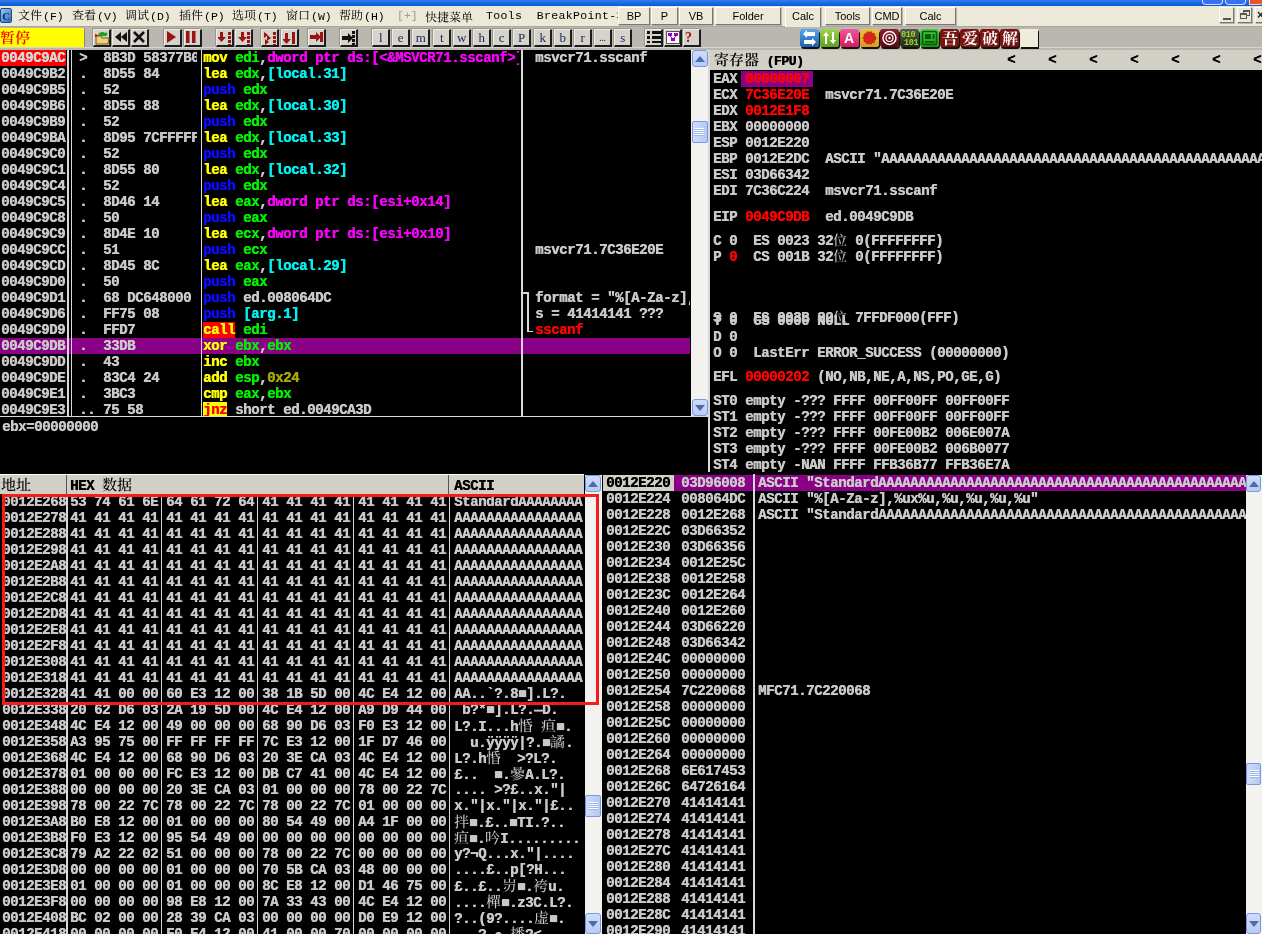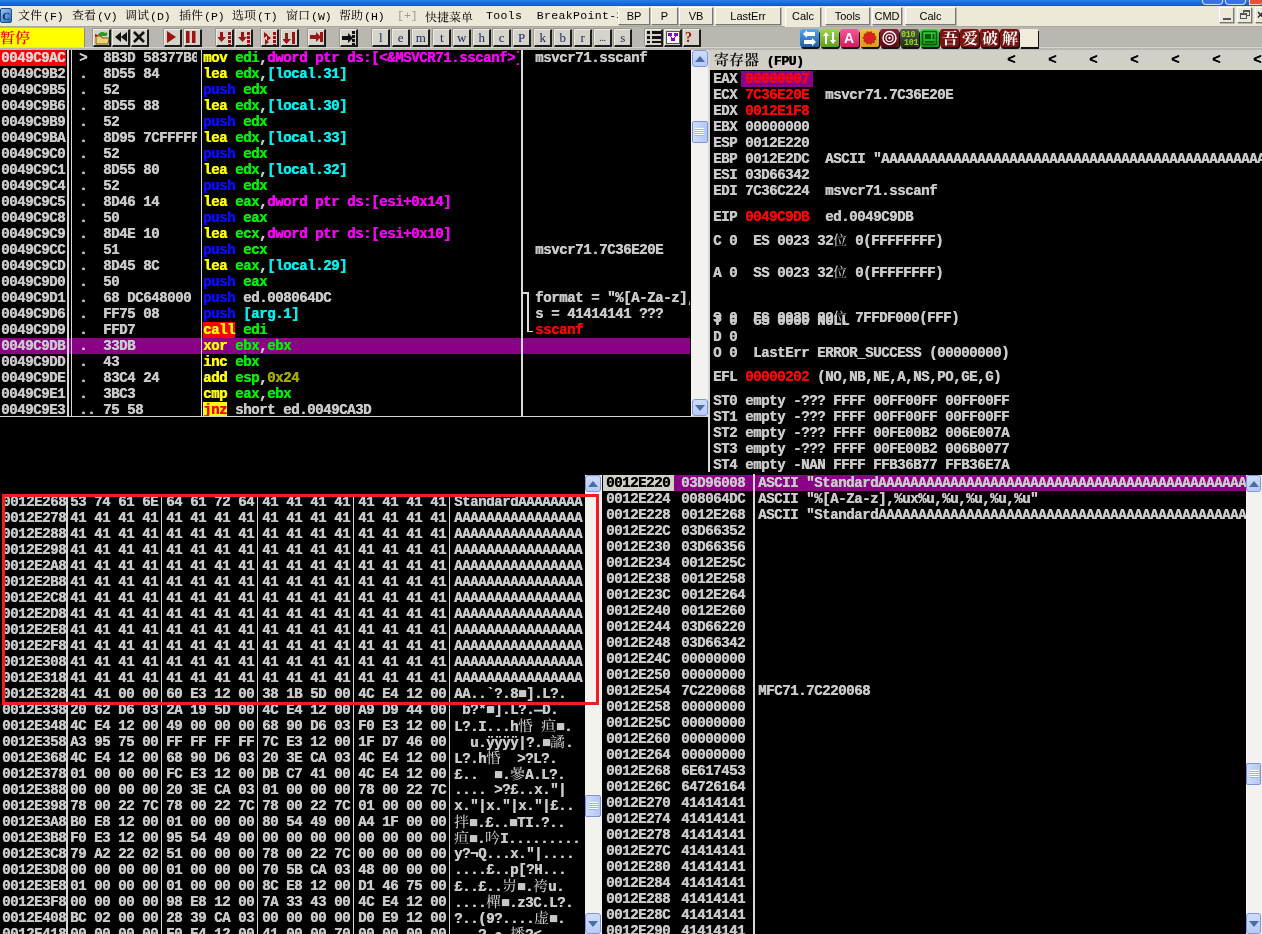--- a/index.html
+++ b/index.html
@@ -109,21 +109,21 @@
         <use href="#g6377w400"></use>
       </svg><svg class="k" style="width:12px;height:12px;vertical-align:-1.5px;fill:#000;" viewBox="0 0 1000 1000">
         <use href="#g83DCw400"></use>
       </svg><svg class="k" style="width:12px;height:12px;vertical-align:-1.5px;fill:#000;" viewBox="0 0 1000 1000">
         <use href="#g5355w400"></use>
       </svg></div>
     <div class="a" style="left:486px;top:9px;font-weight:normal;font-size:11.5px;letter-spacing:.35px;color:#000;font-family:'Liberation Mono',monospace">Tools  BreakPoint-&gt;</div>
     <div class="mbtn" style="left:618px;top:7px;width:32px;height:18px;text-align:center;font:normal 11px 'Liberation Sans',sans-serif;line-height:16px;letter-spacing:0">BP</div>
     <div class="mbtn" style="left:651px;top:7px;width:27px;height:18px;text-align:center;font:normal 11px 'Liberation Sans',sans-serif;line-height:16px;letter-spacing:0">P</div>
     <div class="mbtn" style="left:679px;top:7px;width:34px;height:18px;text-align:center;font:normal 11px 'Liberation Sans',sans-serif;line-height:16px;letter-spacing:0">VB</div>
-    <div class="mbtn" style="left:715px;top:7px;width:66px;height:18px;text-align:center;font:normal 11px 'Liberation Sans',sans-serif;line-height:16px;letter-spacing:0">LastErr</div>
+    <div class="mbtn" style="left:715px;top:7px;width:66px;height:18px;text-align:center;font:normal 11px 'Liberation Sans',sans-serif;line-height:16px;letter-spacing:0">Folder</div>
     <div class="mbtn" style="left:785px;top:7px;width:36px;height:26px;text-align:center;font:normal 11px 'Liberation Sans',sans-serif;line-height:16px;letter-spacing:0">Calc</div>
     <div class="mbtn" style="left:825px;top:7px;width:45px;height:18px;text-align:center;font:normal 11px 'Liberation Sans',sans-serif;line-height:16px;letter-spacing:0">Tools</div>
     <div class="mbtn" style="left:872px;top:7px;width:30px;height:18px;text-align:center;font:normal 11px 'Liberation Sans',sans-serif;line-height:16px;letter-spacing:0">CMD</div>
     <div class="mbtn" style="left:905px;top:7px;width:51px;height:18px;text-align:center;font:normal 11px 'Liberation Sans',sans-serif;line-height:16px;letter-spacing:0">Calc</div>
     <div class="mbtn" style="left:1219px;top:7px;width:15px;height:16px"></div>
     <div class="mbtn" style="left:1237px;top:7px;width:15px;height:16px"></div>
     <div class="mbtn" style="left:1255px;top:7px;width:15px;height:16px"></div>
     <div class="a" style="left:1223px;top:18px;width:8px;height:2px;background:#555"></div>
     <div class="a" style="left:1243px;top:10px;width:7px;height:6px;border:1px solid #555;border-top:2px solid #555"></div>
     <div class="a" style="left:1240px;top:13px;width:7px;height:6px;border:1px solid #555;border-top:2px solid #555;background:#ece9d8"></div>
@@ -306,25 +306,35 @@
     <div class="a" style="left:708px;top:50px;width:2px;height:422px;background:#d8d8d8"></div>
     <div class="a pane" style="left:710px;top:50px;width:552px;height:20px;background:#d2cfc7;color:#000"><span style="position:absolute;left:4px;top:2px"><svg class="k" style="width:15px;height:15px;vertical-align:-2.0px;fill:#000;" viewBox="0 0 1000 1000">
           <use href="#g5BC4w600"></use>
         </svg><svg class="k" style="width:15px;height:15px;vertical-align:-2.0px;fill:#000;" viewBox="0 0 1000 1000">
           <use href="#g5B58w600"></use>
         </svg><svg class="k" style="width:15px;height:15px;vertical-align:-2.0px;fill:#000;" viewBox="0 0 1000 1000">
           <use href="#g5668w600"></use>
         </svg><span style="font-size:13px"> (FPU)</span></span><span style="position:absolute;left:297px;top:2px;color:#000">&lt;</span><span style="position:absolute;left:338px;top:2px;color:#000">&lt;</span><span style="position:absolute;left:379px;top:2px;color:#000">&lt;</span><span style="position:absolute;left:420px;top:2px;color:#000">&lt;</span><span style="position:absolute;left:461px;top:2px;color:#000">&lt;</span><span style="position:absolute;left:502px;top:2px;color:#000">&lt;</span><span style="position:absolute;left:543px;top:2px;color:#000">&lt;</span></div>
     <div class="a" id="regs" style="left:710px;top:70px;width:552px;height:402px;background:#000;color:#c9c9c9;overflow:hidden"><div class="row" style="top:1px;left:3px;width:549px;overflow:hidden">EAX <span style="background:#8a0086;color:#ff0000;padding:0 4px;margin:0 -4px">00000007</span></div><div class="row" style="top:17px;left:3px;width:549px;overflow:hidden">ECX <span style="color:#ff0000">7C36E20E</span>  msvcr71.7C36E20E</div><div class="row" style="top:33px;left:3px;width:549px;overflow:hidden">EDX <span style="color:#ff0000">0012E1F8</span></div><div class="row" style="top:49px;left:3px;width:549px;overflow:hidden">EBX 00000000</div><div class="row" style="top:65px;left:3px;width:549px;overflow:hidden">ESP 0012E220</div><div class="row" style="top:81px;left:3px;width:549px;overflow:hidden">EBP 0012E2DC  ASCII "AAAAAAAAAAAAAAAAAAAAAAAAAAAAAAAAAAAAAAAAAAAAAAAAAAAAAAAAAAAA</div><div class="row" style="top:97px;left:3px;width:549px;overflow:hidden">ESI 03D66342</div><div class="row" style="top:113px;left:3px;width:549px;overflow:hidden">EDI 7C36C224  msvcr71.sscanf</div><div class="row" style="top:139px;left:3px;width:549px;overflow:hidden">EIP <span style="color:#ff0000">0049C9DB</span>  ed.0049C9DB</div><div class="row" style="top:163px;left:3px;width:549px;overflow:hidden">C 0  ES 0023 32<svg class="k" style="width:14px;height:14px;vertical-align:-2.0px;fill:#c9c9c9;" viewBox="0 0 1000 1000">
           <use href="#g4F4Dw500"></use>
-        </svg> 0(FFFFFFFF)</div><div class="row" style="top:195px;left:3px;width:549px;overflow:hidden">A 0  SS 0023 32<svg class="k" style="width:14px;height:14px;vertical-align:-2.0px;fill:#c9c9c9;" viewBox="0 0 1000 1000">
+        </svg> 0(FFFFFFFF)</div><div class="row" style="top:179px;left:3px;width:549px;overflow:hidden">P <span style="color:#ff0000">0</span>  CS 001B 32<svg class="k" style="width:14px;height:14px;vertical-align:-2.0px;fill:#c9c9c9;" viewBox="0 0 1000 1000">
           <use href="#g4F4Dw500"></use>
         </svg> 0(FFFFFFFF)</div><div class="row" style="top:240px;left:3px;width:549px;overflow:hidden">S 0  FS 003B 32<svg class="k" style="width:14px;height:14px;vertical-align:-2.0px;fill:#c9c9c9;" viewBox="0 0 1000 1000">
           <use href="#g4F4Dw500"></use>
         </svg> 7FFDF000(FFF)</div><div class="row" style="top:243px;left:3px;width:549px;overflow:hidden">T 0  GS 0000 NULL</div><div class="row" style="top:259px;left:3px;width:549px;overflow:hidden">D 0</div><div class="row" style="top:275px;left:3px;width:549px;overflow:hidden">O 0  LastErr ERROR_SUCCESS (00000000)</div><div class="row" style="top:299px;left:3px;width:549px;overflow:hidden">EFL <span style="color:#ff0000">00000202</span> (NO,NB,NE,A,NS,PO,GE,G)</div><div class="row" style="top:323px;left:3px;width:549px;overflow:hidden">ST0 empty -??? FFFF 00FF00FF 00FF00FF</div><div class="row" style="top:339px;left:3px;width:549px;overflow:hidden">ST1 empty -??? FFFF 00FF00FF 00FF00FF</div><div class="row" style="top:355px;left:3px;width:549px;overflow:hidden">ST2 empty -??? FFFF 00FE00B2 006E007A</div><div class="row" style="top:371px;left:3px;width:549px;overflow:hidden">ST3 empty -??? FFFF 00FE00B2 006B0077</div><div class="row" style="top:387px;left:3px;width:549px;overflow:hidden">ST4 empty -NAN FFFF FFB36B77 FFB36E7A</div></div>
+    <div class="a pane" style="left:0;top:417px;width:708px;height:57px;background:#000;color:#c9c9c9"><span style="position:absolute;left:2px;top:2px">ebx=00000000</span></div>
+    <div class="a pane" style="left:0;top:474px;width:584px;height:20px;background:#d2cfc7;color:#000;border-top:1px solid #fff"><span style="position:absolute;left:1px;top:2px"><svg class="k" style="width:15px;height:15px;vertical-align:-2.0px;fill:#000;" viewBox="0 0 1000 1000">
+          <use href="#g5730w500"></use>
+        </svg><svg class="k" style="width:15px;height:15px;vertical-align:-2.0px;fill:#000;" viewBox="0 0 1000 1000">
+          <use href="#g5740w500"></use>
+        </svg></span><span style="position:absolute;left:70px;top:2px">HEX <svg class="k" style="width:15px;height:15px;vertical-align:-2.0px;fill:#000;" viewBox="0 0 1000 1000">
+          <use href="#g6570w500"></use>
+        </svg><svg class="k" style="width:15px;height:15px;vertical-align:-2.0px;fill:#000;" viewBox="0 0 1000 1000">
+          <use href="#g636Ew500"></use>
+        </svg></span><span style="position:absolute;left:454px;top:3px">ASCII</span><div style="position:absolute;left:66px;top:0;width:1px;height:20px;background:#555"></div><div style="position:absolute;left:448px;top:0;width:1px;height:20px;background:#555"></div></div>
     <div class="a" id="dump" style="left:0;top:494px;width:584px;height:440px;background:#000;color:#c9c9c9;overflow:hidden"><div class="row" style="top:0px;left:0;width:584px"><span style="position:absolute;left:2px">0012E268</span><span style="position:absolute;left:70px">53 74 61 6E</span><span style="position:absolute;left:166px">64 61 72 64</span><span style="position:absolute;left:262px">41 41 41 41</span><span style="position:absolute;left:358px">41 41 41 41</span><span style="position:absolute;left:454px;width:130px;overflow:hidden;display:inline-block">StandardAAAAAAAA</span></div><div class="row" style="top:16px;left:0;width:584px"><span style="position:absolute;left:2px">0012E278</span><span style="position:absolute;left:70px">41 41 41 41</span><span style="position:absolute;left:166px">41 41 41 41</span><span style="position:absolute;left:262px">41 41 41 41</span><span style="position:absolute;left:358px">41 41 41 41</span><span style="position:absolute;left:454px;width:130px;overflow:hidden;display:inline-block">AAAAAAAAAAAAAAAA</span></div><div class="row" style="top:32px;left:0;width:584px"><span style="position:absolute;left:2px">0012E288</span><span style="position:absolute;left:70px">41 41 41 41</span><span style="position:absolute;left:166px">41 41 41 41</span><span style="position:absolute;left:262px">41 41 41 41</span><span style="position:absolute;left:358px">41 41 41 41</span><span style="position:absolute;left:454px;width:130px;overflow:hidden;display:inline-block">AAAAAAAAAAAAAAAA</span></div><div class="row" style="top:48px;left:0;width:584px"><span style="position:absolute;left:2px">0012E298</span><span style="position:absolute;left:70px">41 41 41 41</span><span style="position:absolute;left:166px">41 41 41 41</span><span style="position:absolute;left:262px">41 41 41 41</span><span style="position:absolute;left:358px">41 41 41 41</span><span style="position:absolute;left:454px;width:130px;overflow:hidden;display:inline-block">AAAAAAAAAAAAAAAA</span></div><div class="row" style="top:64px;left:0;width:584px"><span style="position:absolute;left:2px">0012E2A8</span><span style="position:absolute;left:70px">41 41 41 41</span><span style="position:absolute;left:166px">41 41 41 41</span><span style="position:absolute;left:262px">41 41 41 41</span><span style="position:absolute;left:358px">41 41 41 41</span><span style="position:absolute;left:454px;width:130px;overflow:hidden;display:inline-block">AAAAAAAAAAAAAAAA</span></div><div class="row" style="top:80px;left:0;width:584px"><span style="position:absolute;left:2px">0012E2B8</span><span style="position:absolute;left:70px">41 41 41 41</span><span style="position:absolute;left:166px">41 41 41 41</span><span style="position:absolute;left:262px">41 41 41 41</span><span style="position:absolute;left:358px">41 41 41 41</span><span style="position:absolute;left:454px;width:130px;overflow:hidden;display:inline-block">AAAAAAAAAAAAAAAA</span></div><div class="row" style="top:96px;left:0;width:584px"><span style="position:absolute;left:2px">0012E2C8</span><span style="position:absolute;left:70px">41 41 41 41</span><span style="position:absolute;left:166px">41 41 41 41</span><span style="position:absolute;left:262px">41 41 41 41</span><span style="position:absolute;left:358px">41 41 41 41</span><span style="position:absolute;left:454px;width:130px;overflow:hidden;display:inline-block">AAAAAAAAAAAAAAAA</span></div><div class="row" style="top:112px;left:0;width:584px"><span style="position:absolute;left:2px">0012E2D8</span><span style="position:absolute;left:70px">41 41 41 41</span><span style="position:absolute;left:166px">41 41 41 41</span><span style="position:absolute;left:262px">41 41 41 41</span><span style="position:absolute;left:358px">41 41 41 41</span><span style="position:absolute;left:454px;width:130px;overflow:hidden;display:inline-block">AAAAAAAAAAAAAAAA</span></div><div class="row" style="top:128px;left:0;width:584px"><span style="position:absolute;left:2px">0012E2E8</span><span style="position:absolute;left:70px">41 41 41 41</span><span style="position:absolute;left:166px">41 41 41 41</span><span style="position:absolute;left:262px">41 41 41 41</span><span style="position:absolute;left:358px">41 41 41 41</span><span style="position:absolute;left:454px;width:130px;overflow:hidden;display:inline-block">AAAAAAAAAAAAAAAA</span></div><div class="row" style="top:144px;left:0;width:584px"><span style="position:absolute;left:2px">0012E2F8</span><span style="position:absolute;left:70px">41 41 41 41</span><span style="position:absolute;left:166px">41 41 41 41</span><span style="position:absolute;left:262px">41 41 41 41</span><span style="position:absolute;left:358px">41 41 41 41</span><span style="position:absolute;left:454px;width:130px;overflow:hidden;display:inline-block">AAAAAAAAAAAAAAAA</span></div><div class="row" style="top:160px;left:0;width:584px"><span style="position:absolute;left:2px">0012E308</span><span style="position:absolute;left:70px">41 41 41 41</span><span style="position:absolute;left:166px">41 41 41 41</span><span style="position:absolute;left:262px">41 41 41 41</span><span style="position:absolute;left:358px">41 41 41 41</span><span style="position:absolute;left:454px;width:130px;overflow:hidden;display:inline-block">AAAAAAAAAAAAAAAA</span></div><div class="row" style="top:176px;left:0;width:584px"><span style="position:absolute;left:2px">0012E318</span><span style="position:absolute;left:70px">41 41 41 41</span><span style="position:absolute;left:166px">41 41 41 41</span><span style="position:absolute;left:262px">41 41 41 41</span><span style="position:absolute;left:358px">41 41 41 41</span><span style="position:absolute;left:454px;width:130px;overflow:hidden;display:inline-block">AAAAAAAAAAAAAAAA</span></div><div class="row" style="top:192px;left:0;width:584px"><span style="position:absolute;left:2px">0012E328</span><span style="position:absolute;left:70px">41 41 00 00</span><span style="position:absolute;left:166px">60 E3 12 00</span><span style="position:absolute;left:262px">38 1B 5D 00</span><span style="position:absolute;left:358px">4C E4 12 00</span><span style="position:absolute;left:454px;width:130px;overflow:hidden;display:inline-block">AA..`?.8■].L?.</span></div><div class="row" style="top:208px;left:0;width:584px"><span style="position:absolute;left:2px">0012E338</span><span style="position:absolute;left:70px">20 62 D6 03</span><span style="position:absolute;left:166px">2A 19 5D 00</span><span style="position:absolute;left:262px">4C E4 12 00</span><span style="position:absolute;left:358px">A9 D9 44 00</span><span style="position:absolute;left:454px;width:130px;overflow:hidden;display:inline-block"> b?*■].L?.—D.</span></div><div class="row" style="top:224px;left:0;width:584px"><span style="position:absolute;left:2px">0012E348</span><span style="position:absolute;left:70px">4C E4 12 00</span><span style="position:absolute;left:166px">49 00 00 00</span><span style="position:absolute;left:262px">68 90 D6 03</span><span style="position:absolute;left:358px">F0 E3 12 00</span><span style="position:absolute;left:454px;width:130px;overflow:hidden;display:inline-block">L?.I...h<svg class="k" style="width:15px;height:15px;vertical-align:-2.5px;fill:#c9c9c9;" viewBox="0 0 1000 1000">
             <use href="#g60DBw500"></use>
           </svg> <svg class="k" style="width:15px;height:15px;vertical-align:-2.5px;fill:#c9c9c9;" viewBox="0 0 1000 1000">
             <use href="#g75B8w500"></use>
           </svg>■.</span></div><div class="row" style="top:240px;left:0;width:584px"><span style="position:absolute;left:2px">0012E358</span><span style="position:absolute;left:70px">A3 95 75 00</span><span style="position:absolute;left:166px">FF FF FF FF</span><span style="position:absolute;left:262px">7C E3 12 00</span><span style="position:absolute;left:358px">1F D7 46 00</span><span style="position:absolute;left:454px;width:130px;overflow:hidden;display:inline-block">  u.ÿÿÿÿ|?.■<svg class="k" style="width:15px;height:15px;vertical-align:-2.5px;fill:#c9c9c9;" viewBox="0 0 1000 1000">
             <use href="#g8B4Ew500"></use>
           </svg>.</span></div><div class="row" style="top:256px;left:0;width:584px"><span style="position:absolute;left:2px">0012E368</span><span style="position:absolute;left:70px">4C E4 12 00</span><span style="position:absolute;left:166px">68 90 D6 03</span><span style="position:absolute;left:262px">20 3E CA 03</span><span style="position:absolute;left:358px">4C E4 12 00</span><span style="position:absolute;left:454px;width:130px;overflow:hidden;display:inline-block">L?.h<svg class="k" style="width:15px;height:15px;vertical-align:-2.5px;fill:#c9c9c9;" viewBox="0 0 1000 1000">
             <use href="#g60DBw500"></use>
           </svg>  &gt;?L?.</span></div><div class="row" style="top:272px;left:0;width:584px"><span style="position:absolute;left:2px">0012E378</span><span style="position:absolute;left:70px">01 00 00 00</span><span style="position:absolute;left:166px">FC E3 12 00</span><span style="position:absolute;left:262px">DB C7 41 00</span><span style="position:absolute;left:358px">4C E4 12 00</span><span style="position:absolute;left:454px;width:130px;overflow:hidden;display:inline-block">£..  ■.<svg class="k" style="width:15px;height:15px;vertical-align:-2.5px;fill:#c9c9c9;" viewBox="0 0 1000 1000">
             <use href="#g66D1w500"></use>

